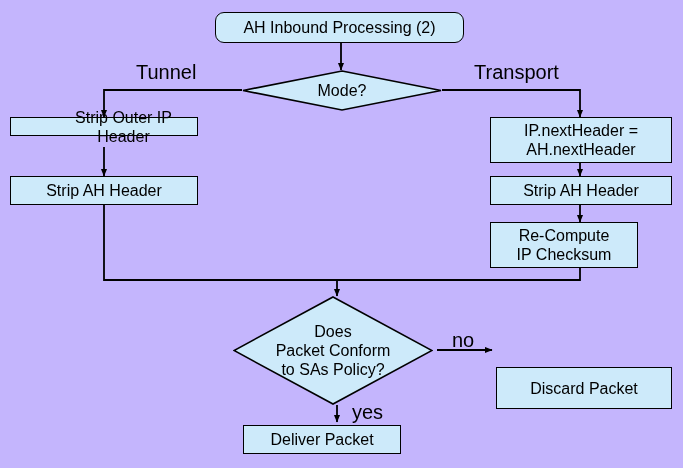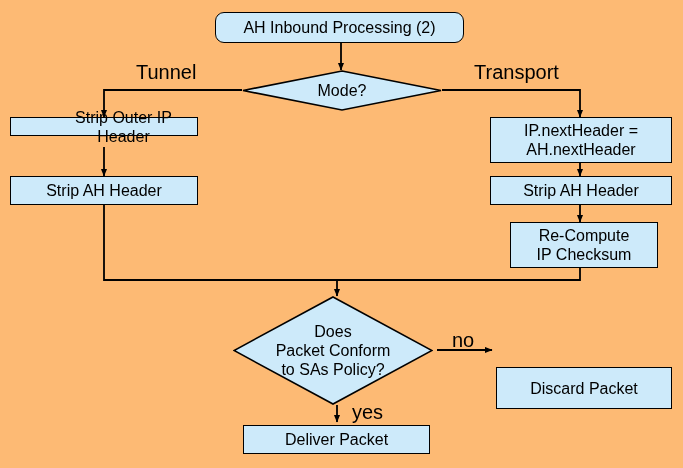--- a/index.html
+++ b/index.html
@@ -4,21 +4,21 @@
 <style>
   html, body {
     margin: 0;
     padding: 0;
     background: #ffffff;
   }
   #canvas {
     position: relative;
     width: 683px;
     height: 468px;
-    background: #fdba74;
+    background: #c4b5fd;
     font-family: "Liberation Sans", sans-serif;
     overflow: hidden;
   }
   svg.edges {
     position: absolute;
     left: 0;
     top: 0;
     width: 683px;
     height: 468px;
     pointer-events: none;
@@ -123,33 +123,33 @@
 
   <div class="node" style="left:10px; top:117px; width:188px; height:19px;padding-left:39px;">Strip Outer IP Header</div>
 
   <div class="node" style="left:10px; top:176px; width:188px; height:29px;">Strip AH Header</div>
 
   <div class="node" style="left:490px; top:117px; width:182px; height:46px;">IP.nextHeader =
 AH.nextHeader</div>
 
   <div class="node" style="left:490px; top:176px; width:182px; height:29px;">Strip AH Header</div>
 
-  <div class="node" style="left:490px; top:222px; width:148px; height:46px;margin-left:20px;">Re-Compute
+  <div class="node" style="left:490px; top:222px; width:148px; height:46px;">Re-Compute
 IP Checksum</div>
 
   <div class="diamond-wrap" style="left:233px; top:296px; width:200px; height:109px;">
     <svg width="200" height="109" viewBox="0 0 200 109" xmlns="http://www.w3.org/2000/svg">
       <polygon points="100,1 199,54.5 100,108 1,54.5" fill="#cdeafa" stroke="#000000" stroke-width="1.6"></polygon>
     </svg>
     <div class="diamond-label">Does
 Packet Conform
 to SAs Policy?</div>
   </div>
 
   <div class="edge-label" style="left:452px; top:331px;">no</div>
 
   <div class="edge-label" style="left:352px; top:403px;">yes</div>
 
   <div class="node" style="left:496px; top:331px; width:176px; height:42px;margin-top:36px;">Discard Packet</div>
 
-  <div class="node" style="left:243px; top:425px; width:187px; height:29px;">Deliver Packet</div>
+  <div class="node" style="left:243px; top:425px; width:158px; height:29px;">Deliver Packet</div>
 
 </div>
 
 </body></html>

